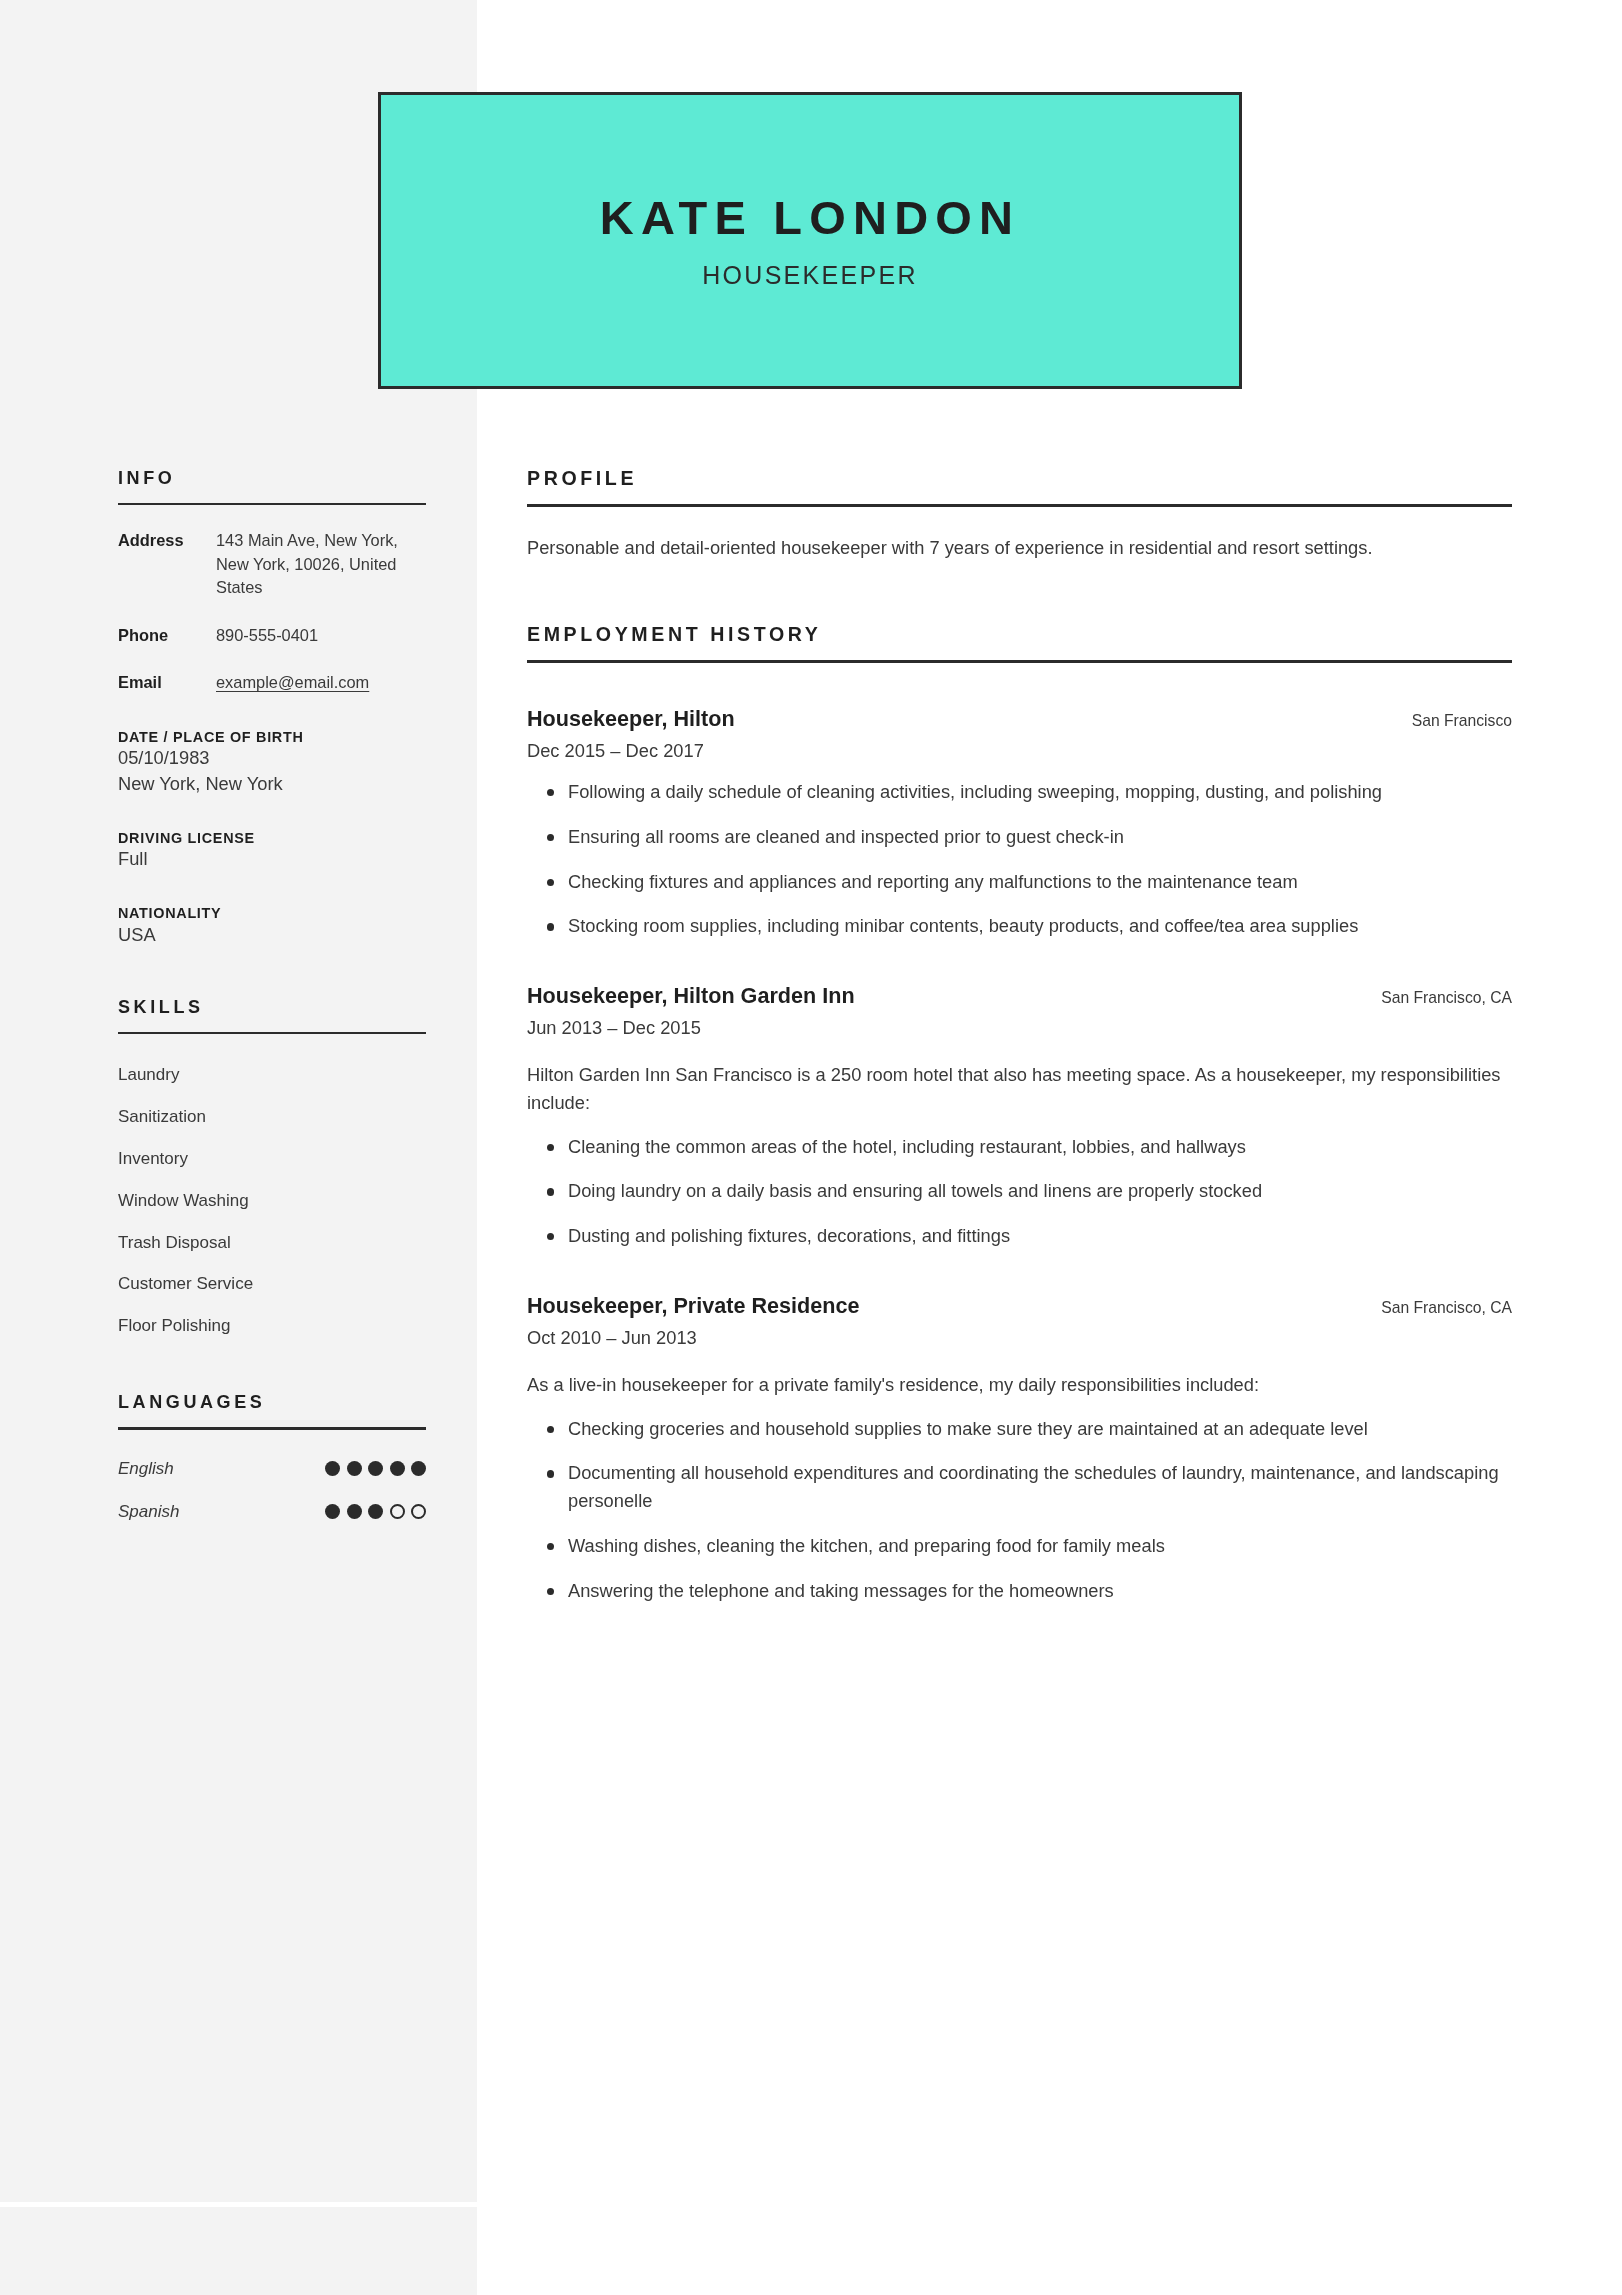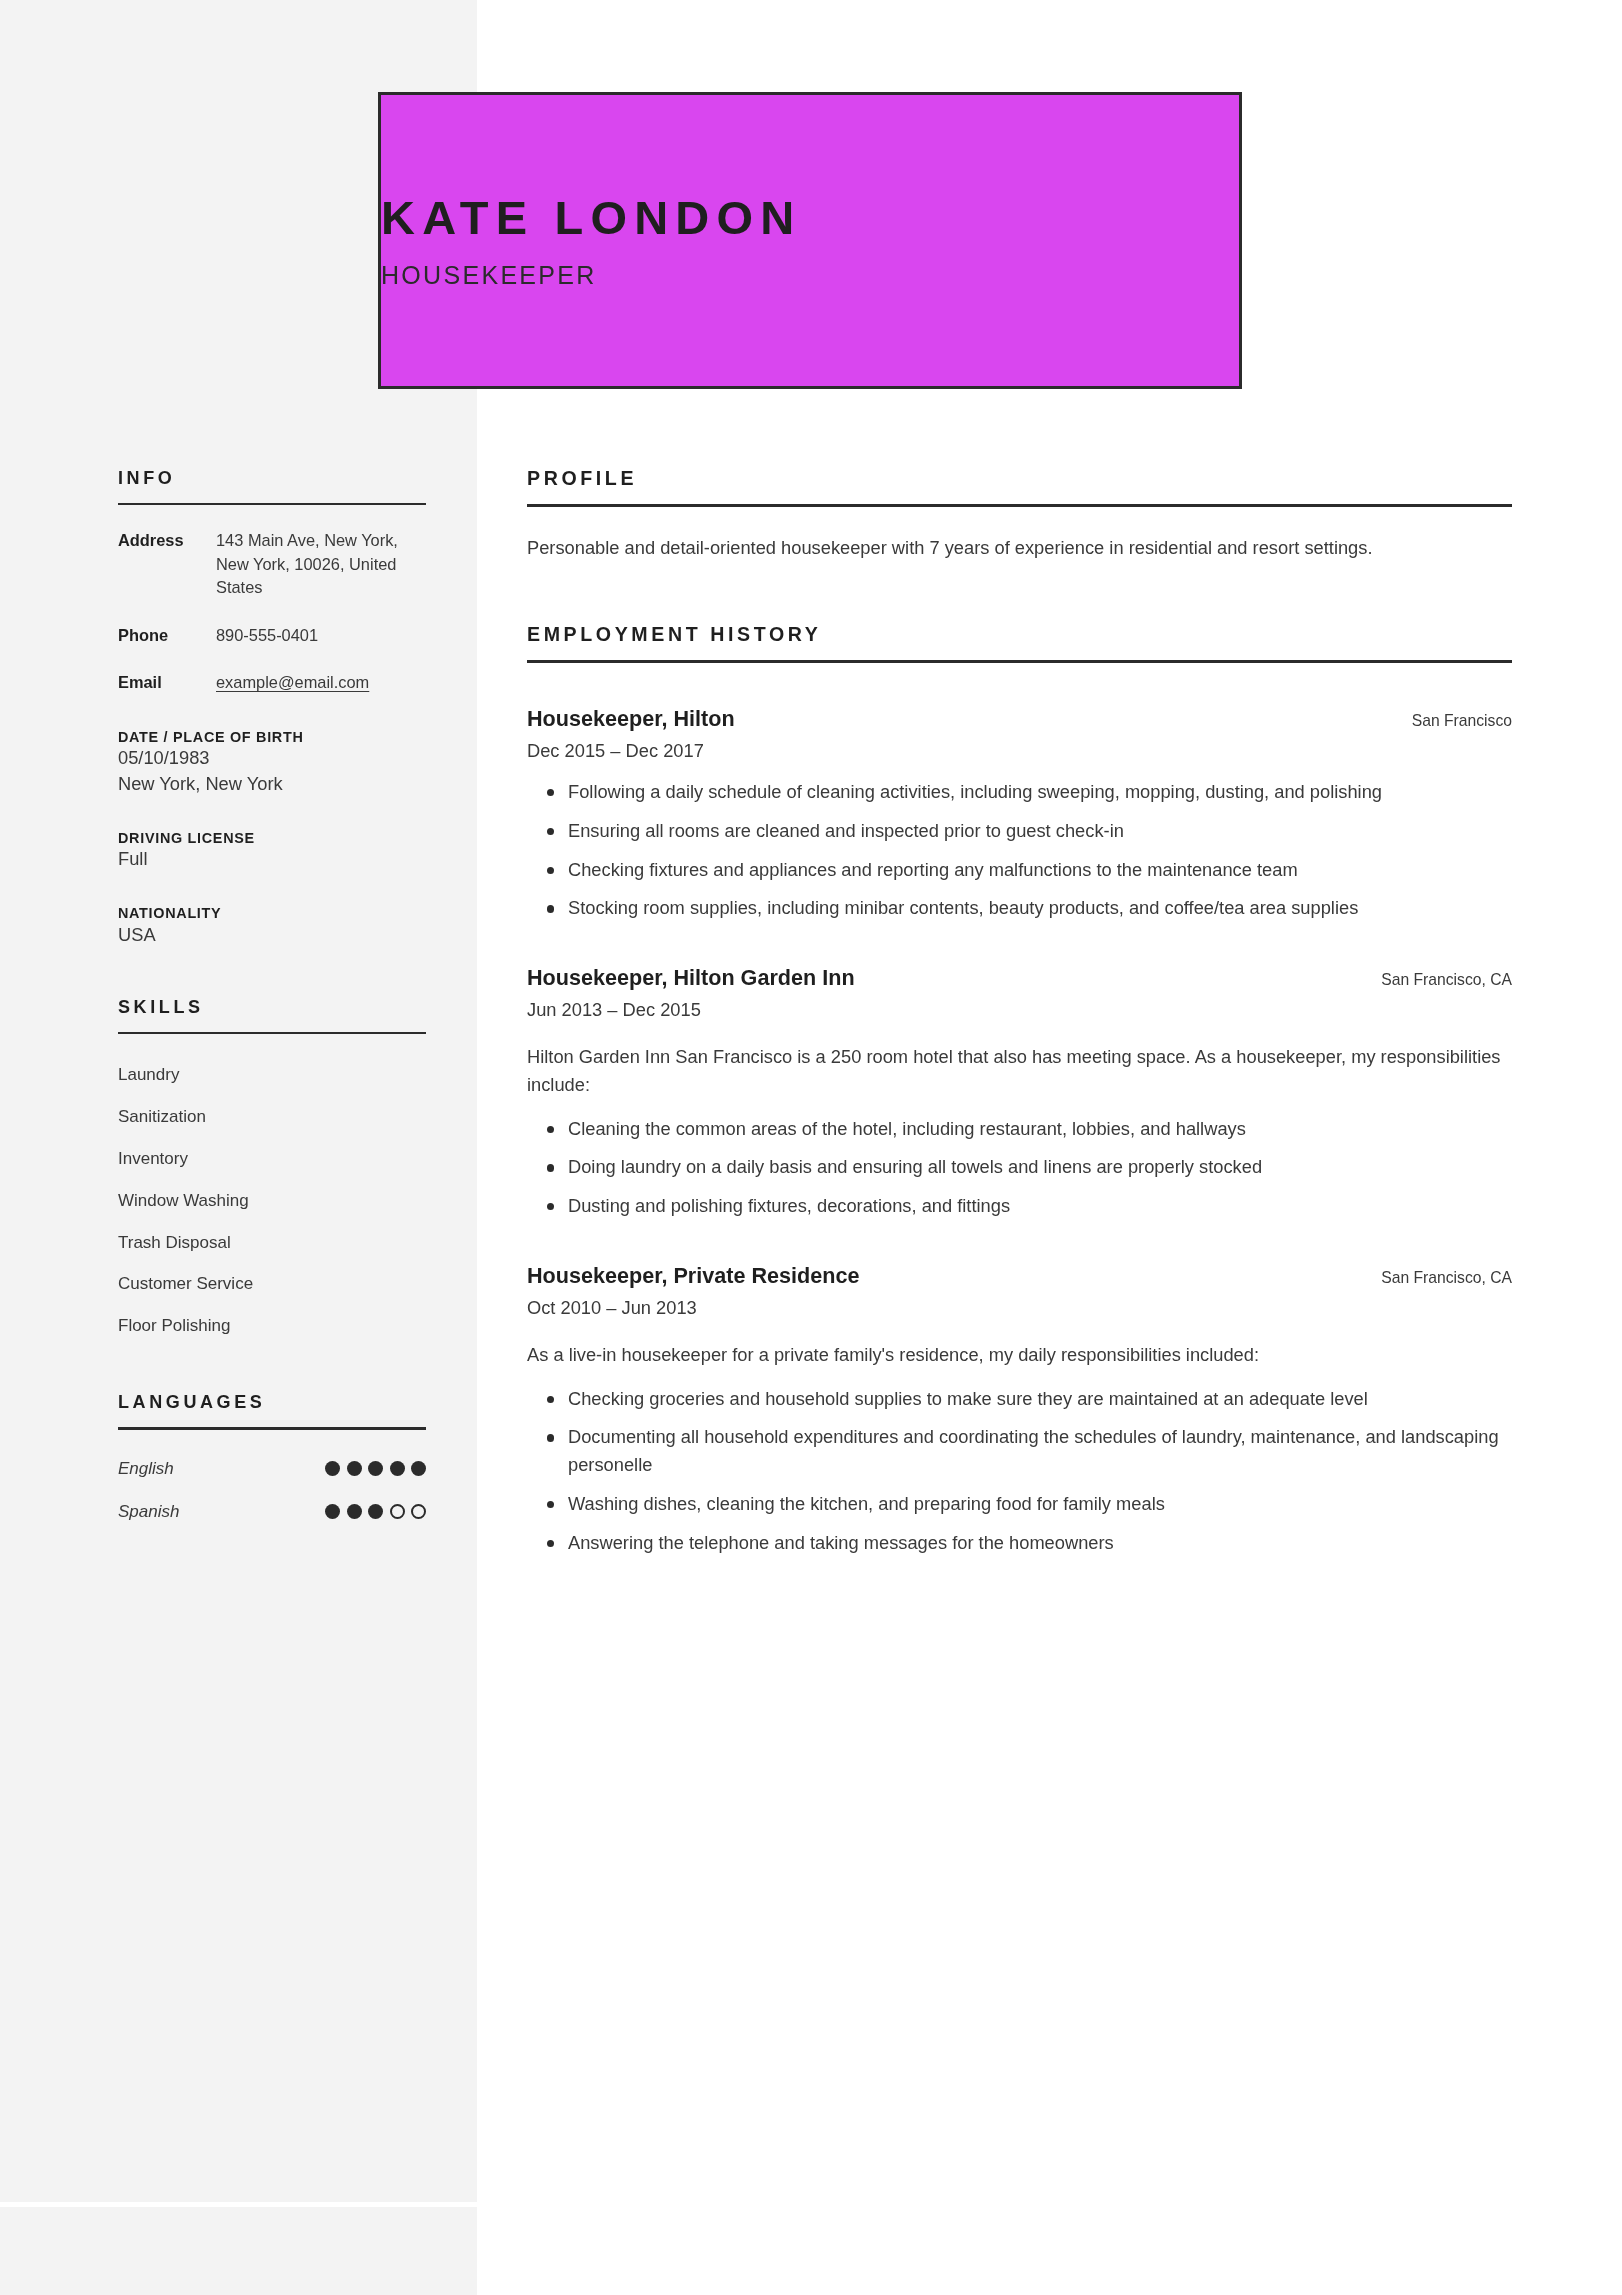--- a/index.html
+++ b/index.html
@@ -36,24 +36,24 @@
 
   
   .name-box {
     position: absolute;
     left: 378px;
     top: 92px;
     width: 864px;
     height: 297px;
     border: 3.3px solid #2b2b2b;
     box-sizing: border-box;
-    background: #d946ef;
+    background: #5eead4;
     display: flex;
     flex-direction: column;
-    align-items: flex-start;
+    align-items: center;
     justify-content: center;
   }
   .full-name {
     font-size: 47px;
     font-weight: 700;
     letter-spacing: 7.2px;
     color: #1f1f1f;
     text-align: center;
     line-height: 1;
     margin-bottom: 22px;
@@ -227,21 +227,21 @@
     list-style: none;
     margin: 14.4px 0 0 0;
     padding: 0;
   }
   .job-bullets li {
     position: relative;
     padding-left: 41px;
     font-size: 18.3px;
     line-height: 1.52;
     color: #3a3a3a;
-    margin-top: 11px;
+    margin-top: 17px;
   }
   .job-bullets li:first-child { margin-top: 16px; }
   .job-bullets li::before {
     content: "";
     position: absolute;
     left: 19.6px;
     top: 11px;
     width: 7.2px;
     height: 7.2px;
     border-radius: 50%;

